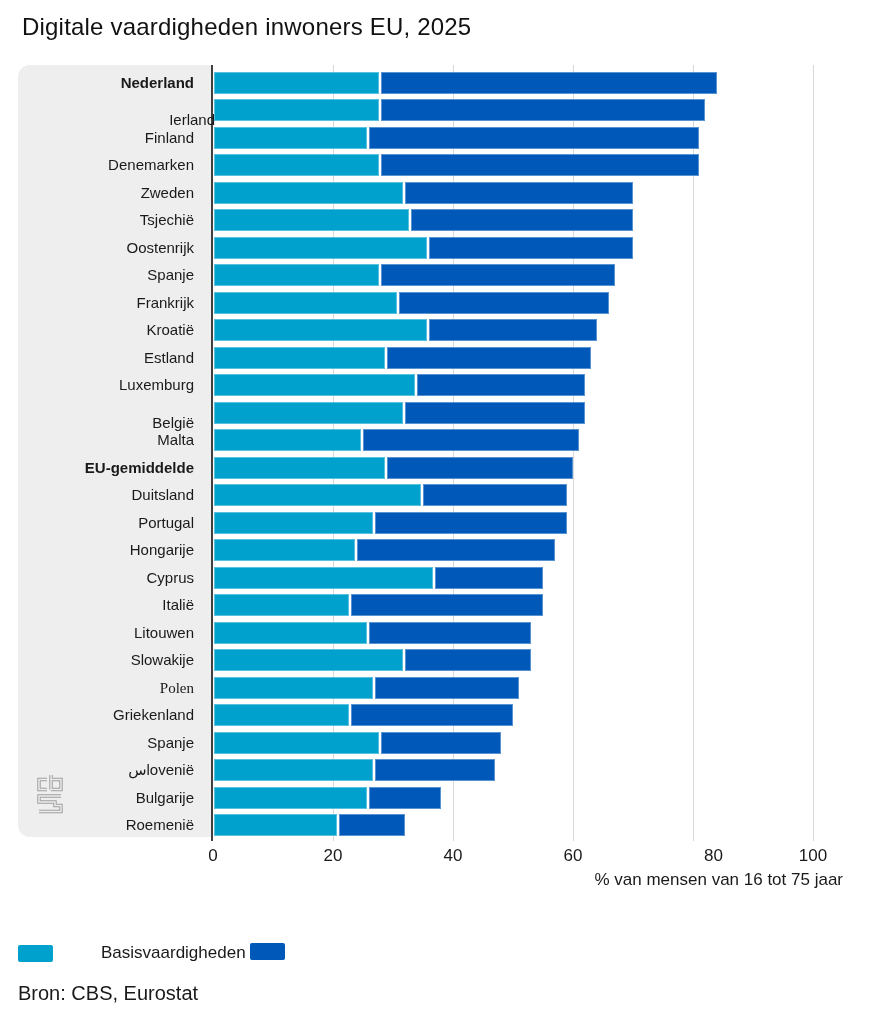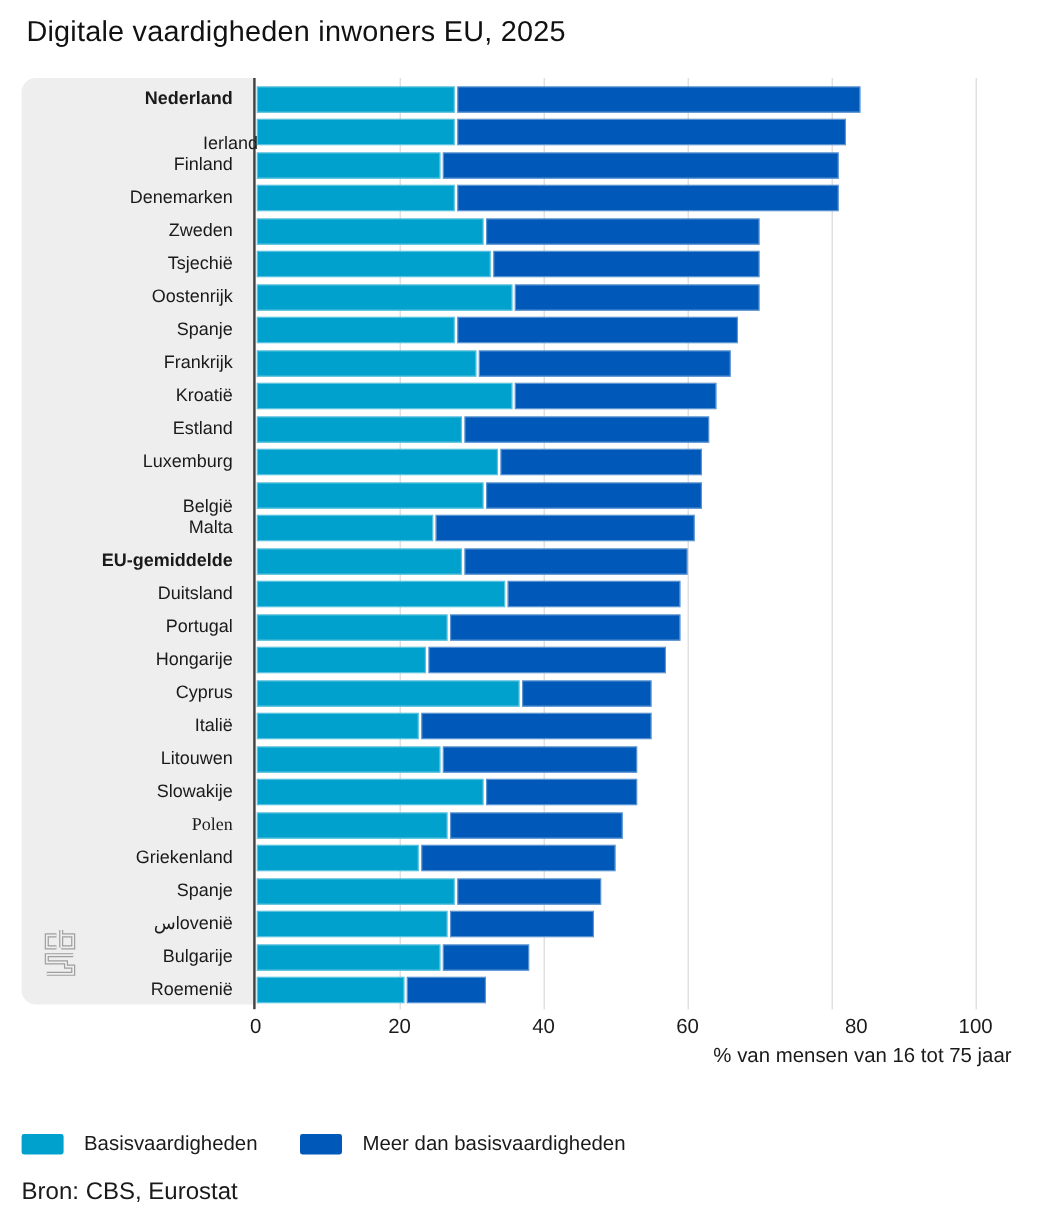--- a/index.html
+++ b/index.html
@@ -10,21 +10,21 @@
              border-radius:12px 0 0 12px;}
   .axis-line{position:absolute;left:211px;top:65px;width:2px;height:776px;background:#404040;}
   .gridline{position:absolute;top:65px;width:1px;height:776px;background:#d9d9d9;}
   .bar-row{position:absolute;height:22px;display:flex;gap:2px;}
   .seg{height:22px;box-shadow:inset 0 0 0 1px rgba(255,255,255,.35);}
   .cat-label{position:absolute;left:18px;width:176px;height:22px;line-height:22px;
              text-align:right;font-size:15px;color:#1a1a1a;white-space:nowrap;}
   .cat-label.bold{font-weight:700;}
   .x-tick{position:absolute;top:846px;width:60px;text-align:center;font-size:17px;color:#1a1a1a;}
   .caption{position:absolute;left:213px;top:870px;width:630px;text-align:right;font-size:17px;color:#1a1a1a;}
-  .legend-item{position:absolute;top:943px;display:flex;align-items:center;}
+  .legend-item{position:absolute;top:943px;display:flex;align-items:center;gap:31px;}
   .swatch{display:inline-block;width:35px;height:17px;border-radius:2px;}
   .legend-label{font-size:17px;color:#1a1a1a;white-space:nowrap;}
   .legend-item .legend-label{margin-left:17px;}
   .source{position:absolute;left:18px;top:982px;font-size:20px;color:#1a1a1a;}
   .cbs-logo{position:absolute;left:34px;top:773px;}
 </style>
 </head>
 <body>
 
 <div class="page">
@@ -210,18 +210,17 @@
     <div class="caption">% van mensen van 16 tot 75 jaar</div>
   </div>
 
   <div>
     <div class="legend-item" style="left:18px">
       <span class="swatch" style="background: rgb(0, 161, 205);"></span>
       <span class="legend-label">Basisvaardigheden</span>
     </div>
     <div class="legend-item" style="left:250px">
       <span class="swatch" style="background: rgb(0, 88, 184);"></span>
-      <span class="legend-label">Meer dan basisvaardigheden</span>
     </div>
   </div>
 
   <div class="source">Bron: CBS, Eurostat</div>
 </div>
 
 </body></html>

